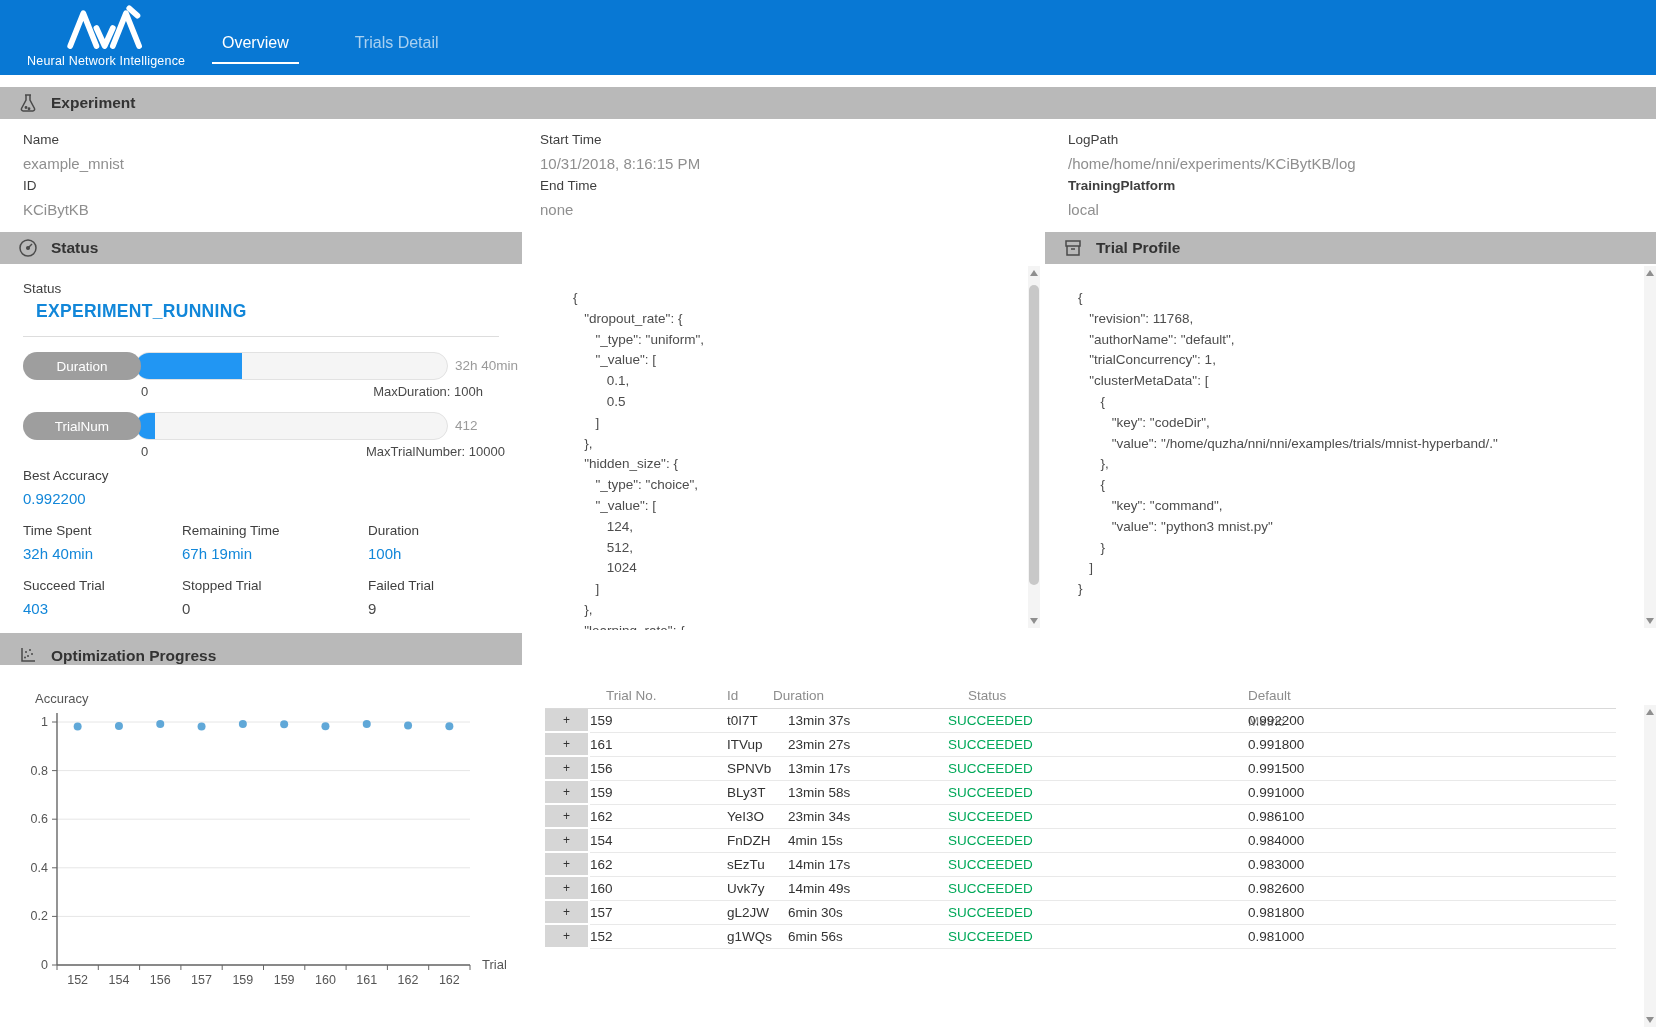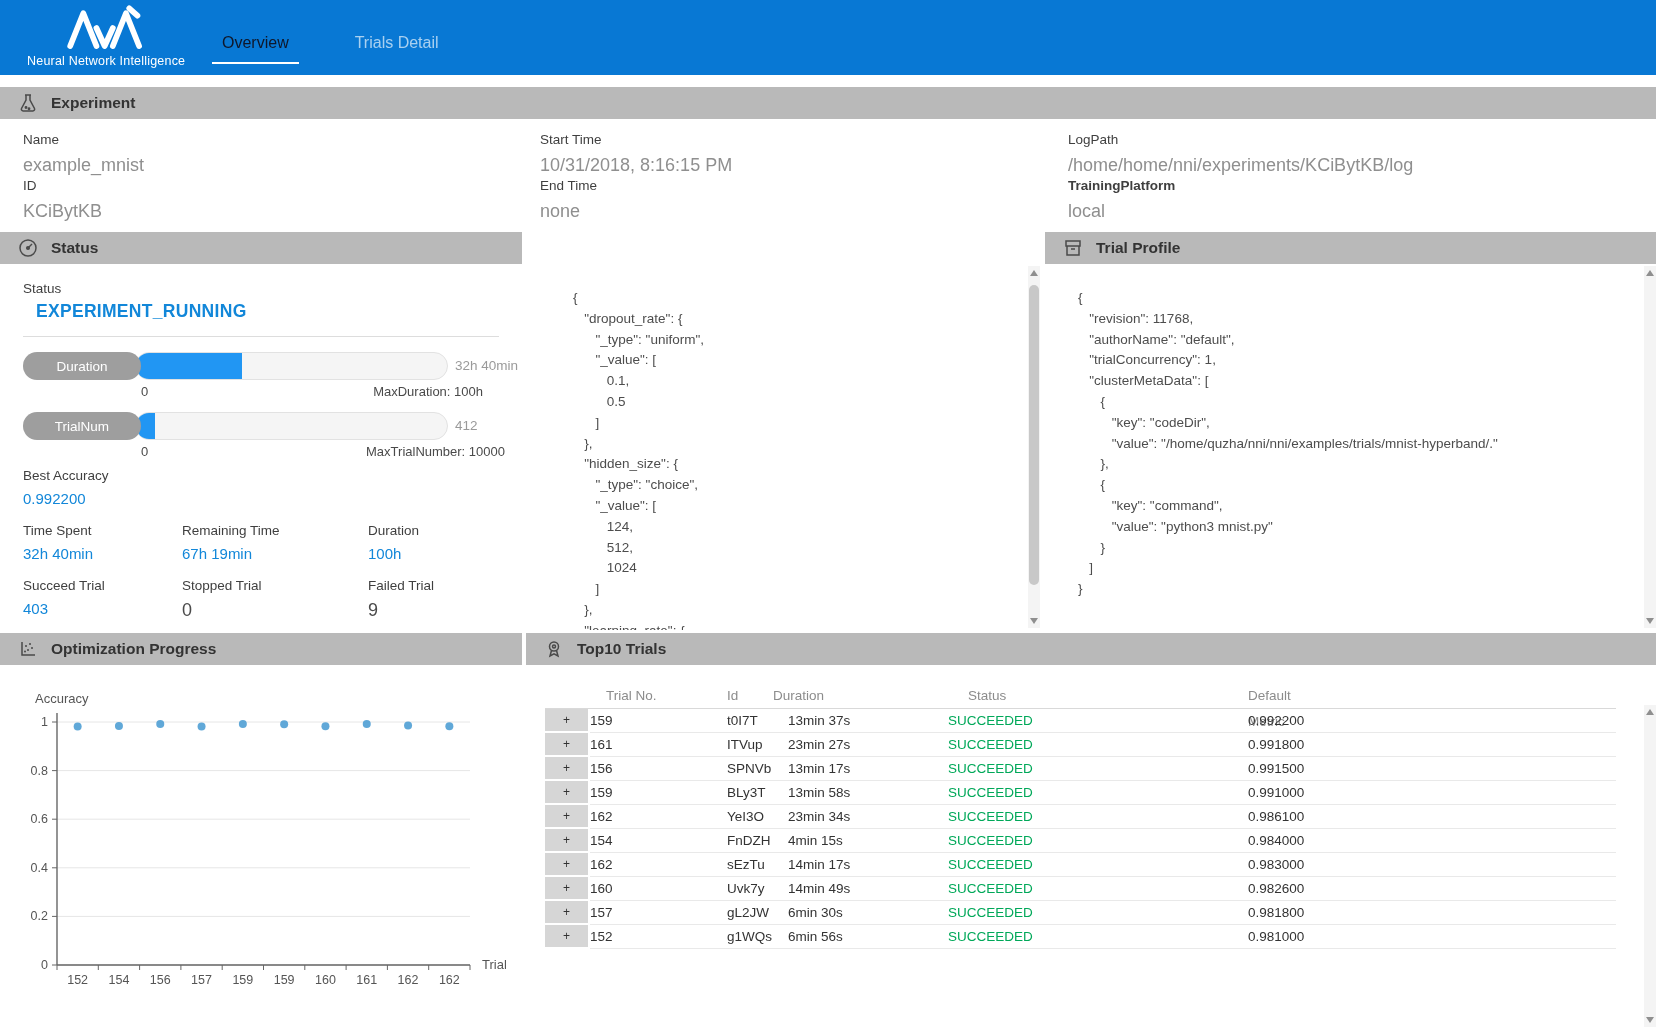--- a/index.html
+++ b/index.html
@@ -5,30 +5,30 @@
   * { margin:0; padding:0; box-sizing:border-box; }
   html,body { width:1656px; height:1030px; background:#fff; font-family:"Liberation Sans", sans-serif; }
   #app { position:relative; width:1656px; height:1030px; overflow:hidden; background:#fff; }
 
   
   .navbar { position:absolute; left:0; top:0; width:1656px; height:75px; background:#0878d4; }
   .logo-mark { position:absolute; left:62px; top:5px; }
   .brand { position:absolute; left:27px; top:54px; width:190px; color:#fff; font-size:12.5px; letter-spacing:.2px; }
   .tabs { position:absolute; left:212px; top:28px; display:flex; }
   .tab { height:36px; padding:6px 10px 0 10px; font-size:16px; color:rgba(255,255,255,.65); cursor:pointer; }
-  .tab.active { color:#0f172a; border-bottom:2px solid #fff; }
+  .tab.active { color:#ffffff; border-bottom:2px solid #fff; }
   .tab + .tab { margin-left:46px; }
 
   
   .section-bar { position:absolute; height:32px; background:#b9b9b9; display:flex; align-items:center; padding-left:18px; }
   .section-bar .s-icon { width:20px; height:20px; margin-right:13px; display:inline-flex; }
   .section-bar .s-title { font-size:15.5px; font-weight:700; color:#333; }
 
   .lbl { position:absolute; font-size:13.5px; color:#3f3f3f; white-space:nowrap; }
-  .val { position:absolute; font-size:18px; color:#8f8f8f; white-space:nowrap; }
+  .val { position:absolute; font-size:15px; color:#8f8f8f; white-space:nowrap; }
   .val.blue { color:#1287d9; font-size:15px; }
   .big-status { position:absolute; font-size:17.5px; font-weight:600; color:#1287d9; letter-spacing:.3px; }
   .divider { position:absolute; height:1px; background:#ddd; }
 
   
   .bar-pill { position:absolute; width:118px; height:28px; border-radius:14px; background:#9e9e9e; color:#fff;
               font-size:13.5px; display:flex; align-items:center; justify-content:center; z-index:2; }
   .bar-track { position:absolute; height:28px; background:#f5f5f5; border:1px solid #e2e2e2; border-radius:14px; overflow:hidden; z-index:1; }
   .bar-fill { position:absolute; left:0; top:0; bottom:0; background:#2196f3; }
   .bar-value { position:absolute; font-size:13.5px; color:#9a9a9a; line-height:28px; }
@@ -207,21 +207,21 @@
          "value": "python3 mnist.py"
       }
    ]
 }</pre>
 </div>
 <div class="sbar" style="left:1644px; top:266px; height:362px;">
   <div class="sb-btn sb-up" style="top:0;"></div>
   <div class="sb-btn sb-down" style="top:348px;"></div>
 </div>
 
-<div class="section-bar" style="left:0; top:633px; width:522px;">
+<div class="section-bar" style="left:0; top:633px; width:522px;align-items:flex-end;">
   <span class="s-icon">
     <svg width="20" height="20" viewBox="0 0 20 20" fill="none" stroke="#4a4a4a" stroke-width="1.5">
       <path d="M4 3 V16 H17"></path>
       <circle cx="8" cy="7" r="1" fill="#4a4a4a" stroke="none"></circle>
           <circle cx="12" cy="5" r="1" fill="#4a4a4a" stroke="none"></circle>
       <circle cx="10" cy="11" r="1" fill="#4a4a4a" stroke="none"></circle>
           <circle cx="14" cy="9" r="1" fill="#4a4a4a" stroke="none"></circle>
       <circle cx="7" cy="12.5" r="1" fill="#4a4a4a" stroke="none"></circle>
     </svg>
   </span>
@@ -276,30 +276,20 @@
       <circle cx="325.45" cy="61.22819999999999" r="4" fill="#4f9fd4" opacity="0.9"></circle>
       <text x="366.75" y="319" font-size="12.5" fill="#555" text-anchor="middle">161</text>
       <circle cx="366.75" cy="58.99260000000001" r="4" fill="#4f9fd4" opacity="0.9"></circle>
       <text x="408.04999999999995" y="319" font-size="12.5" fill="#555" text-anchor="middle">162</text>
       <circle cx="408.04999999999995" cy="60.377700000000004" r="4" fill="#4f9fd4" opacity="0.9"></circle>
       <text x="449.34999999999997" y="319" font-size="12.5" fill="#555" text-anchor="middle">162</text>
       <circle cx="449.34999999999997" cy="61.131" r="4" fill="#4f9fd4" opacity="0.9"></circle>
       <text x="482" y="304" font-size="13" fill="#555">Trial</text>
     </svg>
 
-<div class="section-bar" style="left:526px; top:633px; width:1130px;">
-  <span class="s-icon">
-    <svg width="20" height="20" viewBox="0 0 20 20" fill="none" stroke="#4a4a4a" stroke-width="1.5">
-      <circle cx="10" cy="7.5" r="4.5"></circle>
-          <path d="M7.5 11.5 L6 17 L10 14.8 L14 17 L12.5 11.5"></path>
-      <circle cx="10" cy="7.5" r="1.5"></circle>
-    </svg>
-  </span>
-  <span class="s-title">Top10 Trials</span>
-</div>
 <div id="t10-table" style="position:absolute; left:545px; top:683px;">
       <div class="t10-row t10-head">
         <div class=""></div>
         <div class="c-right">Trial No.</div>
         <div class="c-id">Id</div>
         <div class="c-right">Duration</div>
         <div class="c-status">Status</div>
         <div class="c-right">Default Metric</div>
         <div class=""></div>
       </div>

